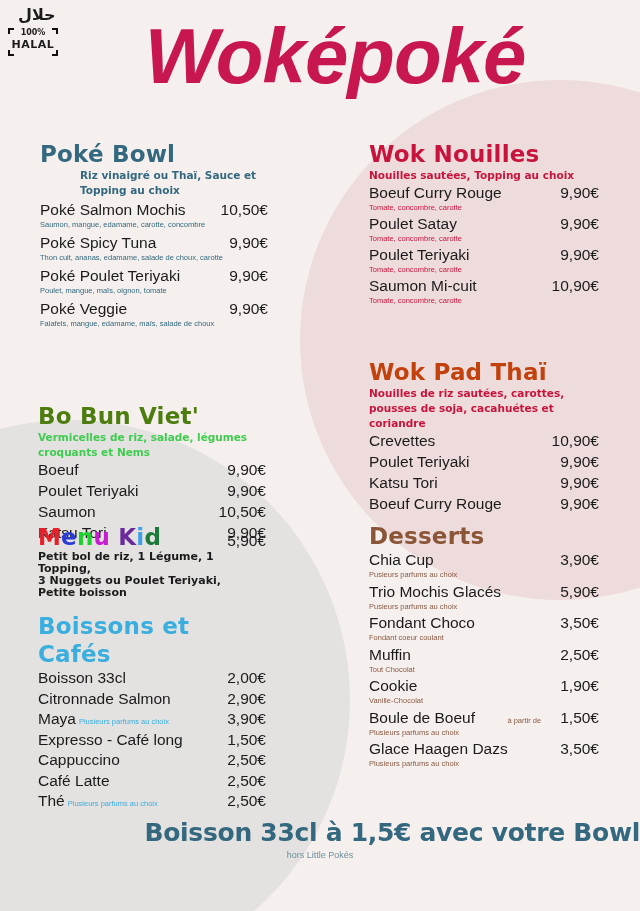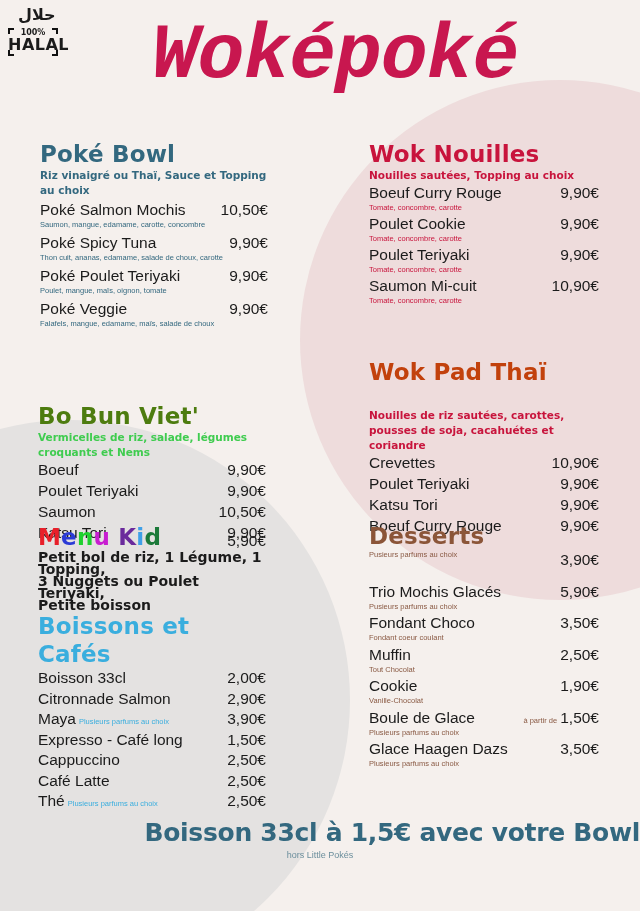--- a/index.html
+++ b/index.html
@@ -26,32 +26,32 @@
   .halal .arabic {
     position: absolute; left: 10px; top: 0; width: 32px; 
     font-family: "DejaVu Sans", sans-serif; font-size: 16px; font-weight: bold; line-height: 18px;
   }
   .halal .pct {
     position: absolute; left: 0; top: 22px; width: 50px; text-align: center;
     font-size: 8px; font-weight: bold; line-height: 9px;
   }
   .halal .word {
     position: absolute; left: 0; top: 32px; width: 50px; text-align: center;
-    font-size: 16px; font-weight: bold; line-height: 14px; letter-spacing: 0.5px;
+    font-size: 11px; font-weight: bold; line-height: 14px; letter-spacing: 0.5px;
   }
   .halal .corner { position: absolute; width: 6px; height: 6px; border-color: #111; border-style: solid; }
   .halal .tl { left: 0; top: 22px; border-width: 2px 0 0 2px; }
   .halal .tr { right: 0; top: 22px; border-width: 2px 2px 0 0; }
   .halal .bl { left: 0; bottom: 2px; border-width: 0 0 2px 2px; }
   .halal .br { right: 0; bottom: 2px; border-width: 0 2px 2px 0; }
 
   .logo {
     position: absolute; left: 110px; top: 6px; width: 450px; height: 110px;
     text-align: center;
-    font-family: Liberation Mono, monospace; font-weight: bold; font-style: italic;
+    font-family: Liberation Sans, sans-serif; font-weight: bold; font-style: italic;
     font-size: 78px; line-height: 100px; color: #c8174f; letter-spacing: -1px;
   }
 
   .section { position: absolute; }
   .sec-title {
     font-family: "DejaVu Sans", sans-serif; font-weight: bold;
     font-size: 23px; line-height: 28px; letter-spacing: 0.2px;
   }
   .sec-sub {
     font-family: "DejaVu Sans", sans-serif; font-weight: bold;
@@ -65,58 +65,58 @@
     position: absolute; top: 0; right: 0;
     font-family: "Liberation Sans", sans-serif; font-size: 15.5px; line-height: 20px; color: #1b1b1b;
   }
   .row .desc {
     font-family: "Liberation Sans", sans-serif; font-size: 7.5px; line-height: 9px;
   }
   .inline-note {
     font-family: "Liberation Sans", sans-serif; font-size: 7.5px; margin-left: 3px;
   }
   .prefix {
-    font-family: "Liberation Sans", sans-serif; font-size: 7.5px; color: #8a5a44; margin-right: 3px;
+    font-family: "Liberation Sans", sans-serif; font-size: 7.5px; color: #8a5a44; margin-right: 19px;
   }
 
   
   #poke { left: 40px; top: 140px; width: 228px; }
   #poke .sec-title { color: #33687f; }
-  #poke .sec-sub { color: #33687f; }
+  #poke .sec-sub { color: #33687f; margin-left: 40px; }
   #poke .desc { color: #33687f; }
   #poke .row { margin-top: 2px; height: 31px; }
 
   
   #wok { left: 369px; top: 140px; width: 230px; }
   #wok .sec-title { color: #c8143c; }
   #wok .sec-sub { color: #c8143c; }
   #wok .desc { color: #c8143c; }
   #wok .row { margin-top: 0px; height: 31px; }
 
   
   #bobun { left: 38px; top: 358px; width: 228px; }
   #bobun .sec-title { color: #4d7c0f; margin-top: 44px; }
   #bobun .sec-sub { color: #3fcc4f; }
   #bobun .row { height: 21px; }
 
   
   #padthai { left: 369px; top: 358px; width: 230px; }
   #padthai .sec-title { color: #c2410c; }
-  #padthai .sec-sub { color: #c8143c; margin-top: 22px; }
+  #padthai .sec-sub { color: #c8143c; }
   #padthai .row { height: 21px; }
 
   
   #kid { left: 38px; top: 523px; width: 228px; }
   #kid .sec-title { font-size: 23px; }
   #kid .kid-price {
     position: absolute; right: 0; top: 8px;
     font-family: "Liberation Sans", sans-serif; font-size: 15.5px; line-height: 20px;
   }
   #kid .kid-desc {
-    font-family: "DejaVu Sans", sans-serif; font-weight: bold; font-size: 14px; line-height: 12px; color: #1b1b1b;
+    font-family: "DejaVu Sans", sans-serif; font-weight: bold; font-size: 11px; line-height: 12px; color: #1b1b1b;
   }
 
   
   #boissons { left: 38px; top: 612px; width: 228px; }
   #boissons .sec-title { color: #3aaede; }
   #boissons .row { height: 20.5px; }
   #boissons .inline-note { color: #3aaede; }
 
   
   #desserts { left: 369px; top: 522px; width: 230px; }
@@ -179,21 +179,21 @@
 
 <div class="section" id="wok">
   <div class="sec-title">Wok Nouilles</div>
   <div class="sec-sub">Nouilles sautées, Topping au choix</div>
   <div class="row">
     <div class="name">Boeuf Curry Rouge</div>
     <div class="price">9,90€</div>
     <div class="desc">Tomate, concombre, carotte</div>
   </div>
   <div class="row">
-    <div class="name">Poulet Cookie</div>
+    <div class="name">Poulet Satay</div>
     <div class="price">9,90€</div>
     <div class="desc">Tomate, concombre, carotte</div>
   </div>
   <div class="row">
     <div class="name">Poulet Teriyaki</div>
     <div class="price">9,90€</div>
     <div class="desc">Tomate, concombre, carotte</div>
   </div>
   <div class="row">
     <div class="name">Saumon Mi-cuit</div>
@@ -282,20 +282,21 @@
   </div>
   <div class="row">
     <div class="name"><span>Thé</span><span class="inline-note">Plusieurs parfums au choix</span></div>
     <div class="price">2,50€</div>
   </div>
 </div>
 
 <div class="section" id="desserts">
   <div class="sec-title">Desserts</div>
   <div class="row">
+    <div class="name">Chia Cup</div>
     <div class="price"><span class="prefix"></span><span>3,90€</span></div>
     <div class="desc">Pusieurs parfums au choix</div>
   </div>
   <div class="row">
     <div class="name">Trio Mochis Glacés</div>
     <div class="price"><span class="prefix"></span><span>5,90€</span></div>
     <div class="desc">Pusieurs parfums au choix</div>
   </div>
   <div class="row">
     <div class="name">Fondant Choco</div>
@@ -306,21 +307,21 @@
     <div class="name">Muffin</div>
     <div class="price"><span class="prefix"></span><span>2,50€</span></div>
     <div class="desc">Tout Chocolat</div>
   </div>
   <div class="row">
     <div class="name">Cookie</div>
     <div class="price"><span class="prefix"></span><span>1,90€</span></div>
     <div class="desc">Vanille-Chocolat</div>
   </div>
   <div class="row">
-    <div class="name">Boule de Glace</div>
+    <div class="name">Boule de Boeuf</div>
     <div class="price"><span class="prefix">à partir de</span><span>1,50€</span></div>
     <div class="desc">Plusieurs parfums au choix</div>
   </div>
   <div class="row">
     <div class="name">Glace Haagen Dazs</div>
     <div class="price"><span class="prefix"></span><span>3,50€</span></div>
     <div class="desc">Plusieurs parfums au choix</div>
   </div>
 </div>
 

